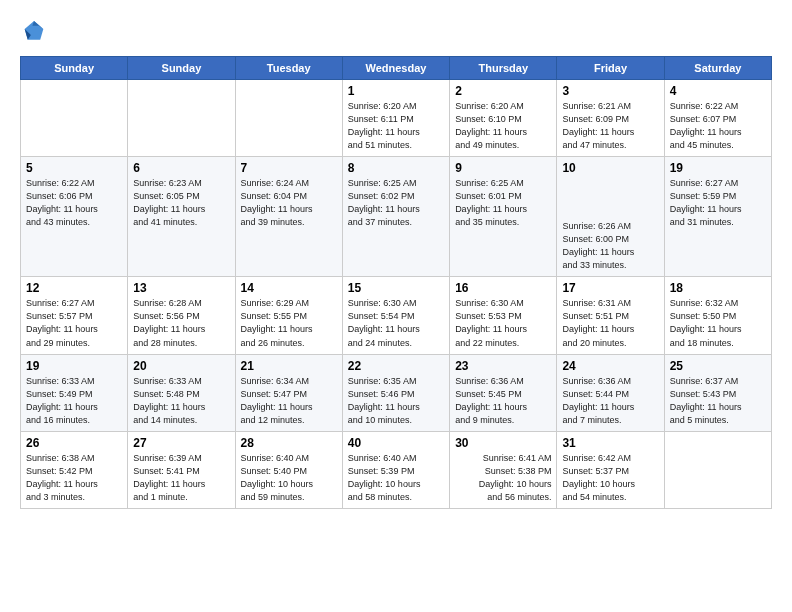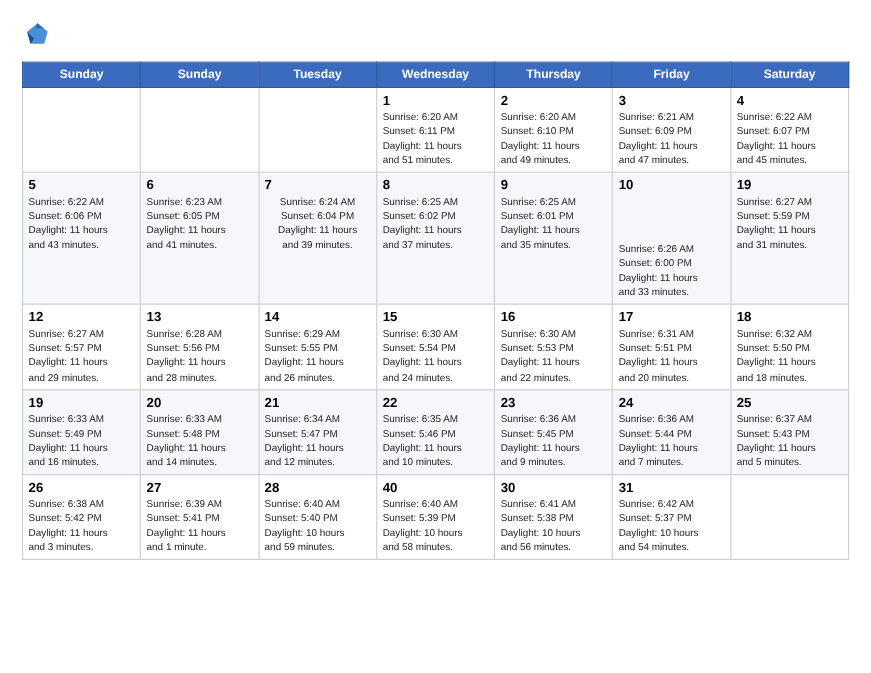--- a/index.html
+++ b/index.html
@@ -169,21 +169,21 @@
           </td>
           <td>
             <span class="day-num">6</span>
             <div class="day-info" style="white-space: pre-line;">Sunrise: 6:23 AM
 Sunset: 6:05 PM
 Daylight: 11 hours
 and 41 minutes.</div>
           </td>
           <td>
             <span class="day-num">7</span>
-            <div class="day-info" style="white-space: pre-line; text-align: center;">Sunrise: 6:24 AM
+            <div class="day-info" style="white-space: pre-line;">Sunrise: 6:24 AM
 Sunset: 6:04 PM
 Daylight: 11 hours
 and 39 minutes.</div>
           </td>
           <td>
             <span class="day-num">8</span>
             <div class="day-info" style="white-space: pre-line;">Sunrise: 6:25 AM
 Sunset: 6:02 PM
 Daylight: 11 hours
 and 37 minutes.</div>
@@ -336,21 +336,21 @@
           </td>
           <td>
             <span class="day-num">40</span>
             <div class="day-info" style="white-space: pre-line;">Sunrise: 6:40 AM
 Sunset: 5:39 PM
 Daylight: 10 hours
 and 58 minutes.</div>
           </td>
           <td>
             <span class="day-num">30</span>
-            <div class="day-info" style="white-space: pre-line;">Sunrise: 6:41 AM
+            <div class="day-info" style="white-space: pre-line; text-align: right;">Sunrise: 6:41 AM
 Sunset: 5:38 PM
 Daylight: 10 hours
 and 56 minutes.</div>
           </td>
           <td>
             <span class="day-num">31</span>
             <div class="day-info" style="white-space: pre-line;">Sunrise: 6:42 AM
 Sunset: 5:37 PM
 Daylight: 10 hours
 and 54 minutes.</div>

